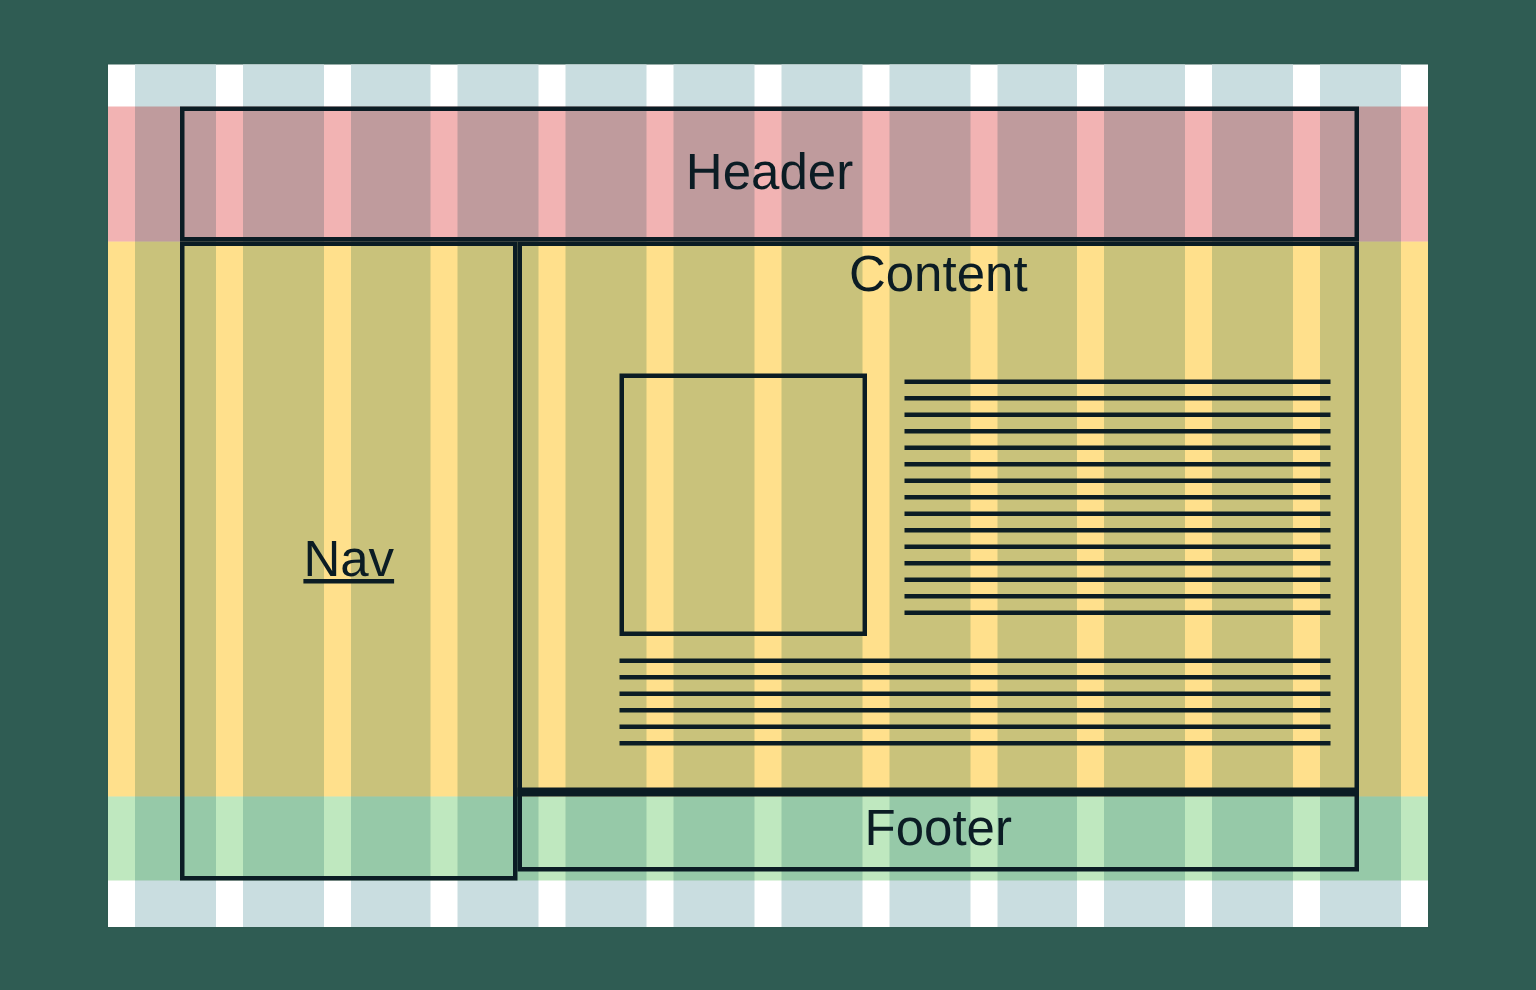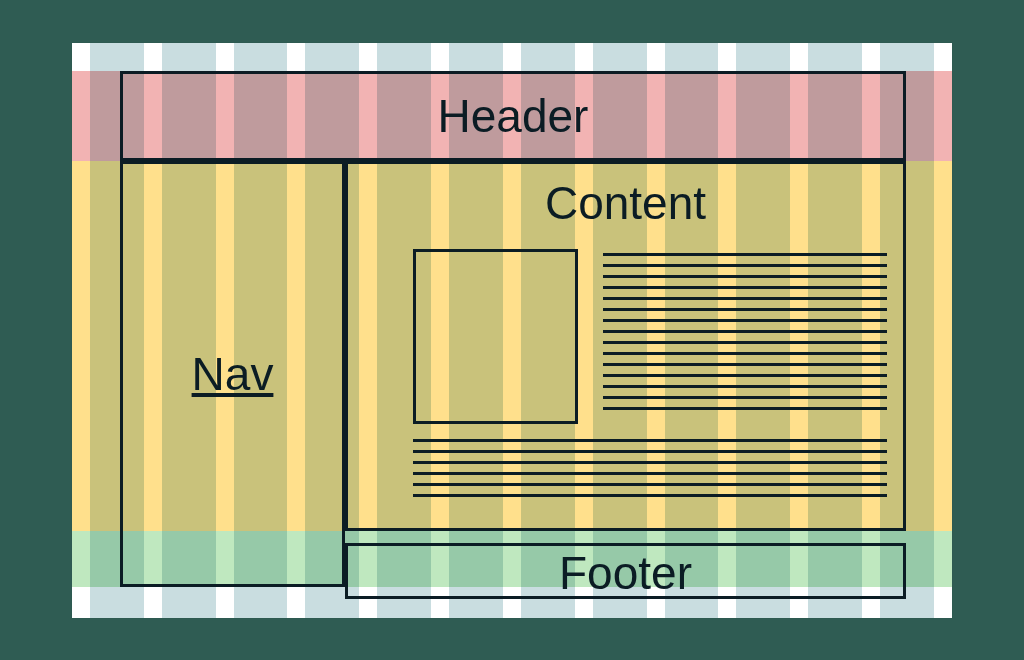--- a/index.html
+++ b/index.html
@@ -17,24 +17,24 @@
   
   .band{position:absolute;left:0;right:0;mix-blend-mode:multiply;pointer-events:none;}
   .band.header{top:28px;height:90px;background:#f2b3b3;}
   .band.middle{top:118px;height:370px;background:#ffe08c;}
   .band.footer{top:488px;height:56px;background:#bfe8bf;}
   
   .region{position:absolute;border:3px solid #0b1c24;box-sizing:border-box;color:#0b1c24;}
   .header-box{left:48px;top:28px;width:786px;height:90px;display:flex;align-items:center;justify-content:center;}
   .nav-box{left:48px;top:118px;width:225px;height:426px;display:flex;align-items:center;justify-content:center;text-decoration:underline;}
   .content-box{left:273px;top:118px;width:561px;height:370px;}
-  .footer-box{left:273px;top:500px;width:561px;height:56px;display:flex;align-items:flex-start;justify-content:center;}
-  .label{font-size:46px;font-weight:400;color:#0b1c24;}
+  .footer-box{left:273px;top:482px;width:561px;height:56px;display:flex;align-items:center;justify-content:center;}
+  .label{font-size:34px;font-weight:400;color:#0b1c24;}
   
-  .content-label{text-align:center;padding-top:12px;}
+  .content-label{text-align:center;padding-top:0;}
   .content-body{position:absolute;left:65px;top:85px;right:16px;bottom:26px;}
   .thumb{position:absolute;left:0;top:0;width:165px;height:175px;border:3px solid #0b1c24;box-sizing:border-box;}
   .lines{position:absolute;right:0;top:4px;left:190px;display:flex;flex-direction:column;gap:8px;}
   .lines>span,.lines2>span{display:block;height:3px;background:#0b1c24;}
   .lines2{position:absolute;left:0;right:0;top:190px;display:flex;flex-direction:column;gap:8px;}
 </style>
 </head>
 <body>
 
 <div class="stage">

